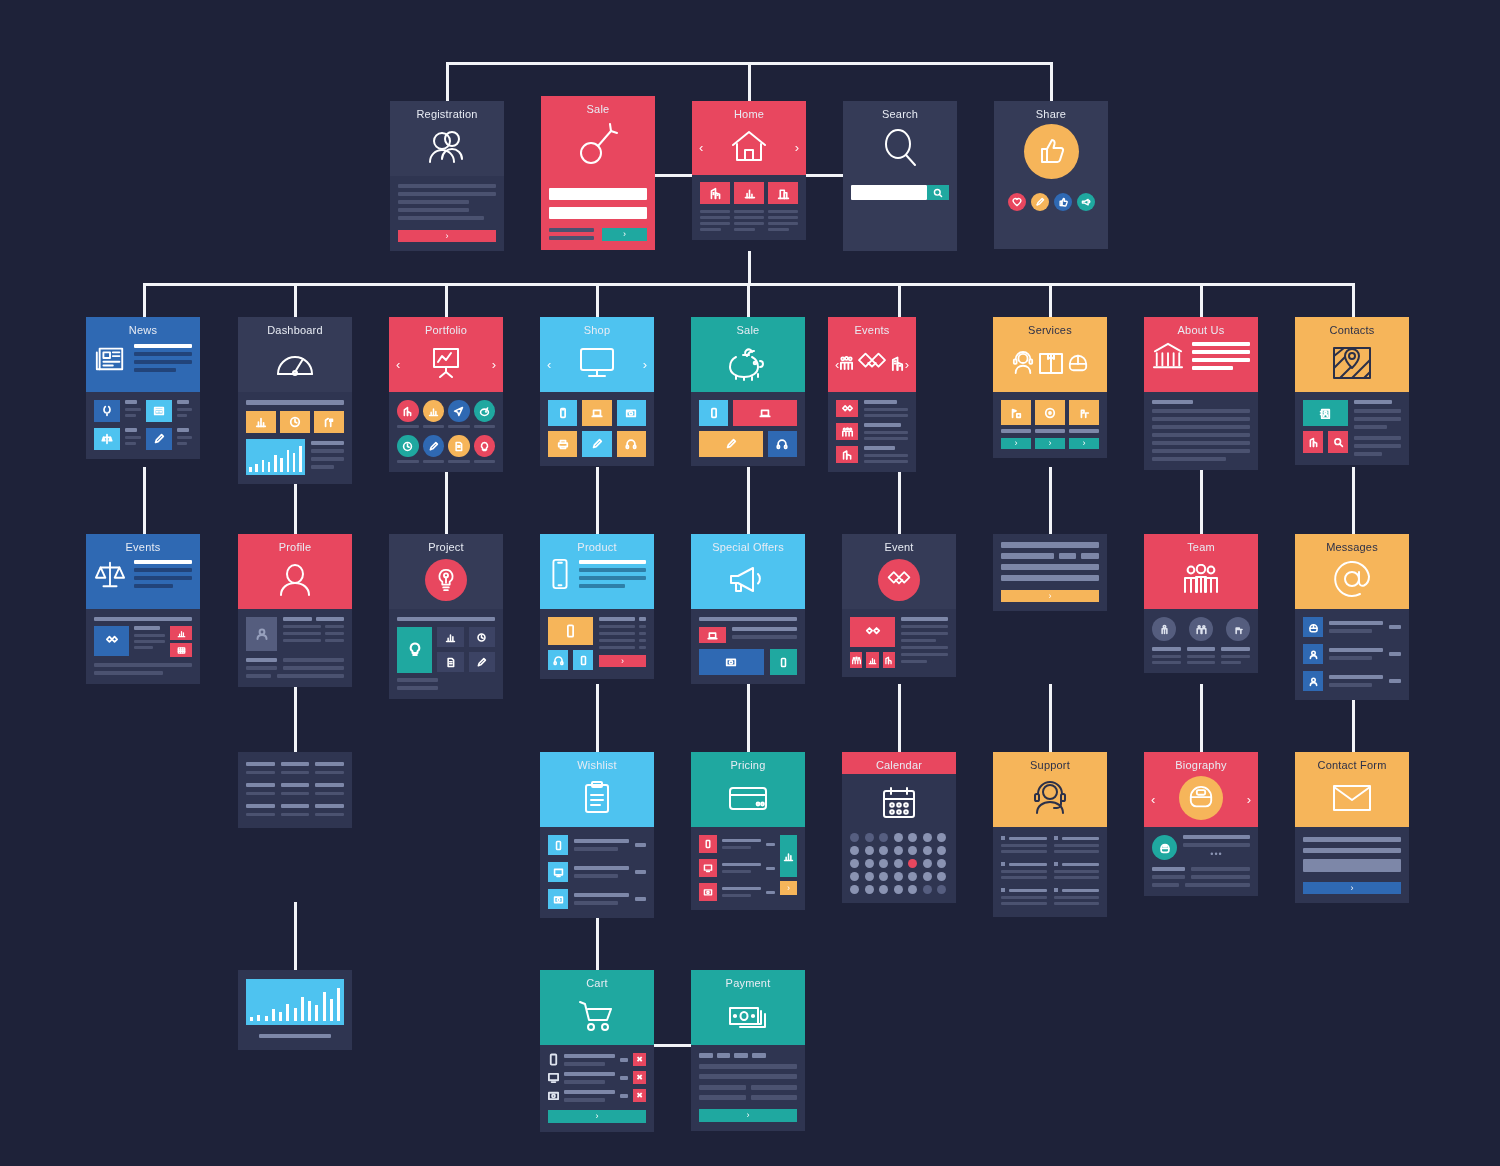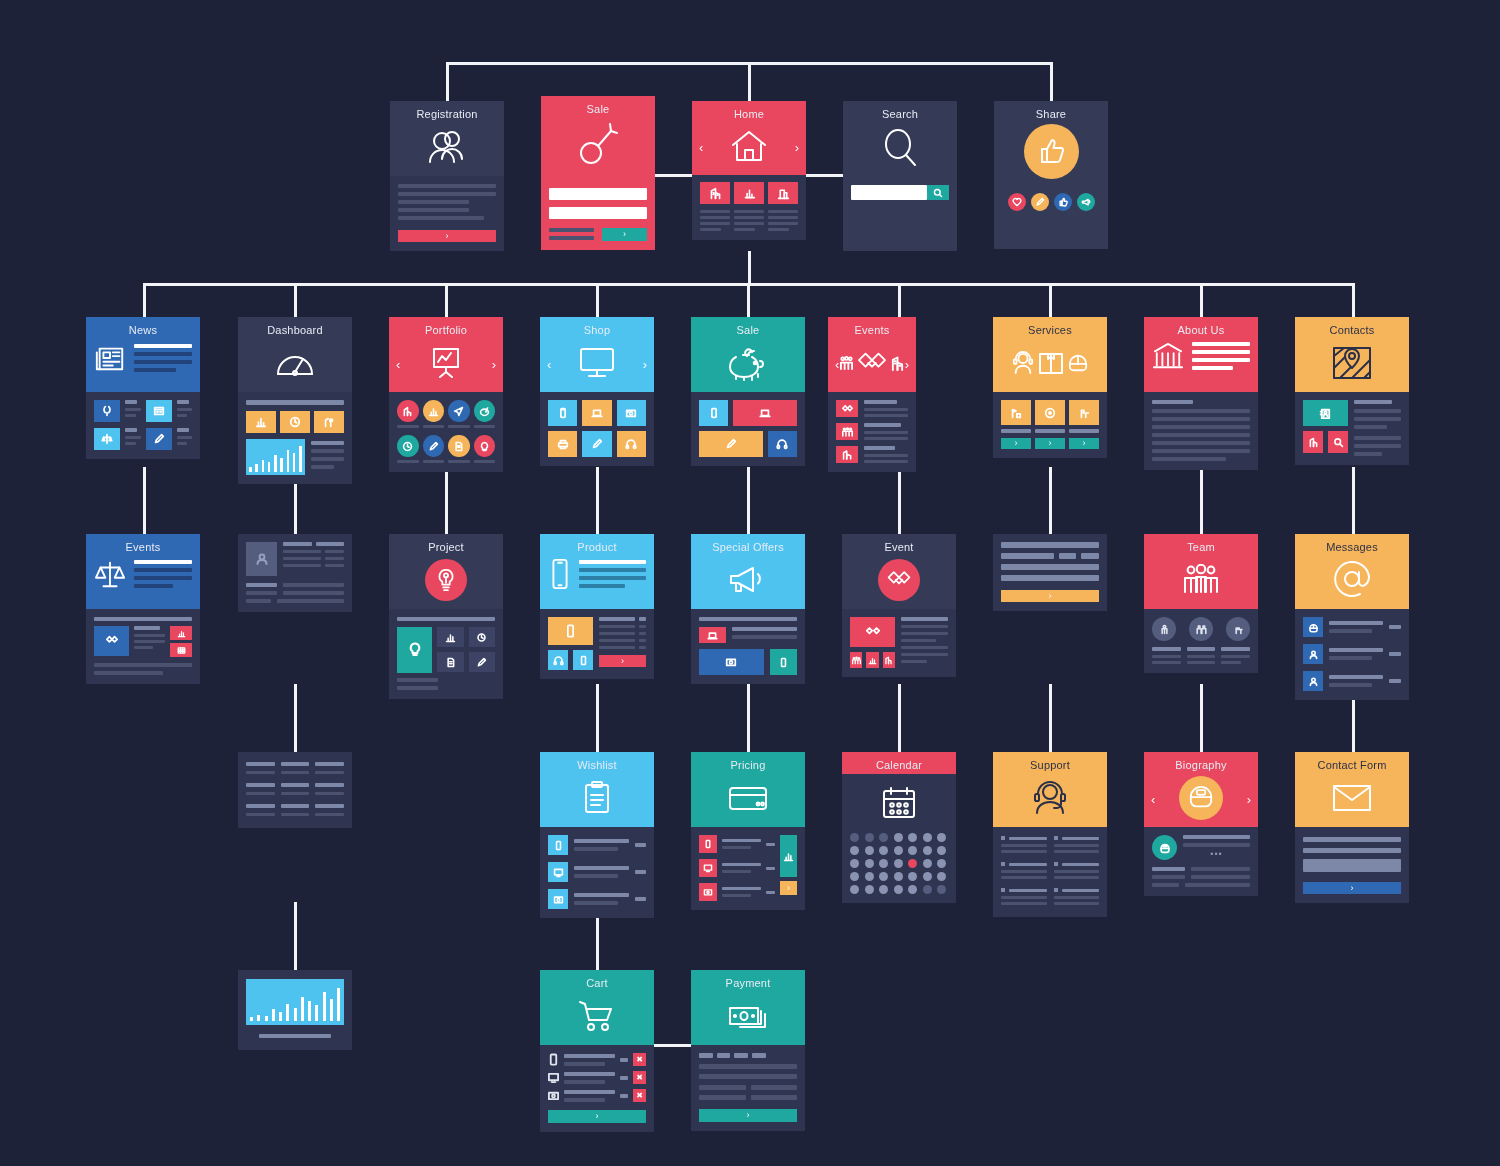--- a/index.html
+++ b/index.html
@@ -967,20 +967,31 @@
               </svg>
             </div>
         </div>
       </div>
       <div class="bar" style="height:4px;margin-bottom:4px;"></div>
       <div class="bar" style="height:4px;width:70%;"></div>
     </div>
   </div>
 
   <div class="card t-light" style="left:238px;top:534px;">
+    <div class="head hf-red" style="height:75px;">
+      <span class="title">Profile</span>
+      <div class="hero" style="height:52px;">
+        <svg width="34" height="34" viewBox="0 0 34 34">
+            <g class="stroke" stroke="#fff" stroke-width="2">
+          <ellipse cx="17" cy="11" rx="8" ry="9"></ellipse>
+              <path d="M3 32c0-7 6-12 14-12s14 5 14 12"></path>
+        </g>
+          </svg>
+      </div>
+    </div>
     <div class="body">
       <div style="display:flex;gap:6px;margin-bottom:7px;">
         <div class="chip c-slate" style="width:32%;height:34px;">
           <svg width="14" height="14" viewBox="0 0 14 14">
               <g class="stroke" stroke="#97a0bd" stroke-width="1.2">
                 <circle cx="7" cy="5" r="2.4"></circle>
                 <path d="M2.5 12c0-2.5 2-4 4.5-4s4.5 1.5 4.5 4"></path>
               </g>
             </svg>
         </div>

